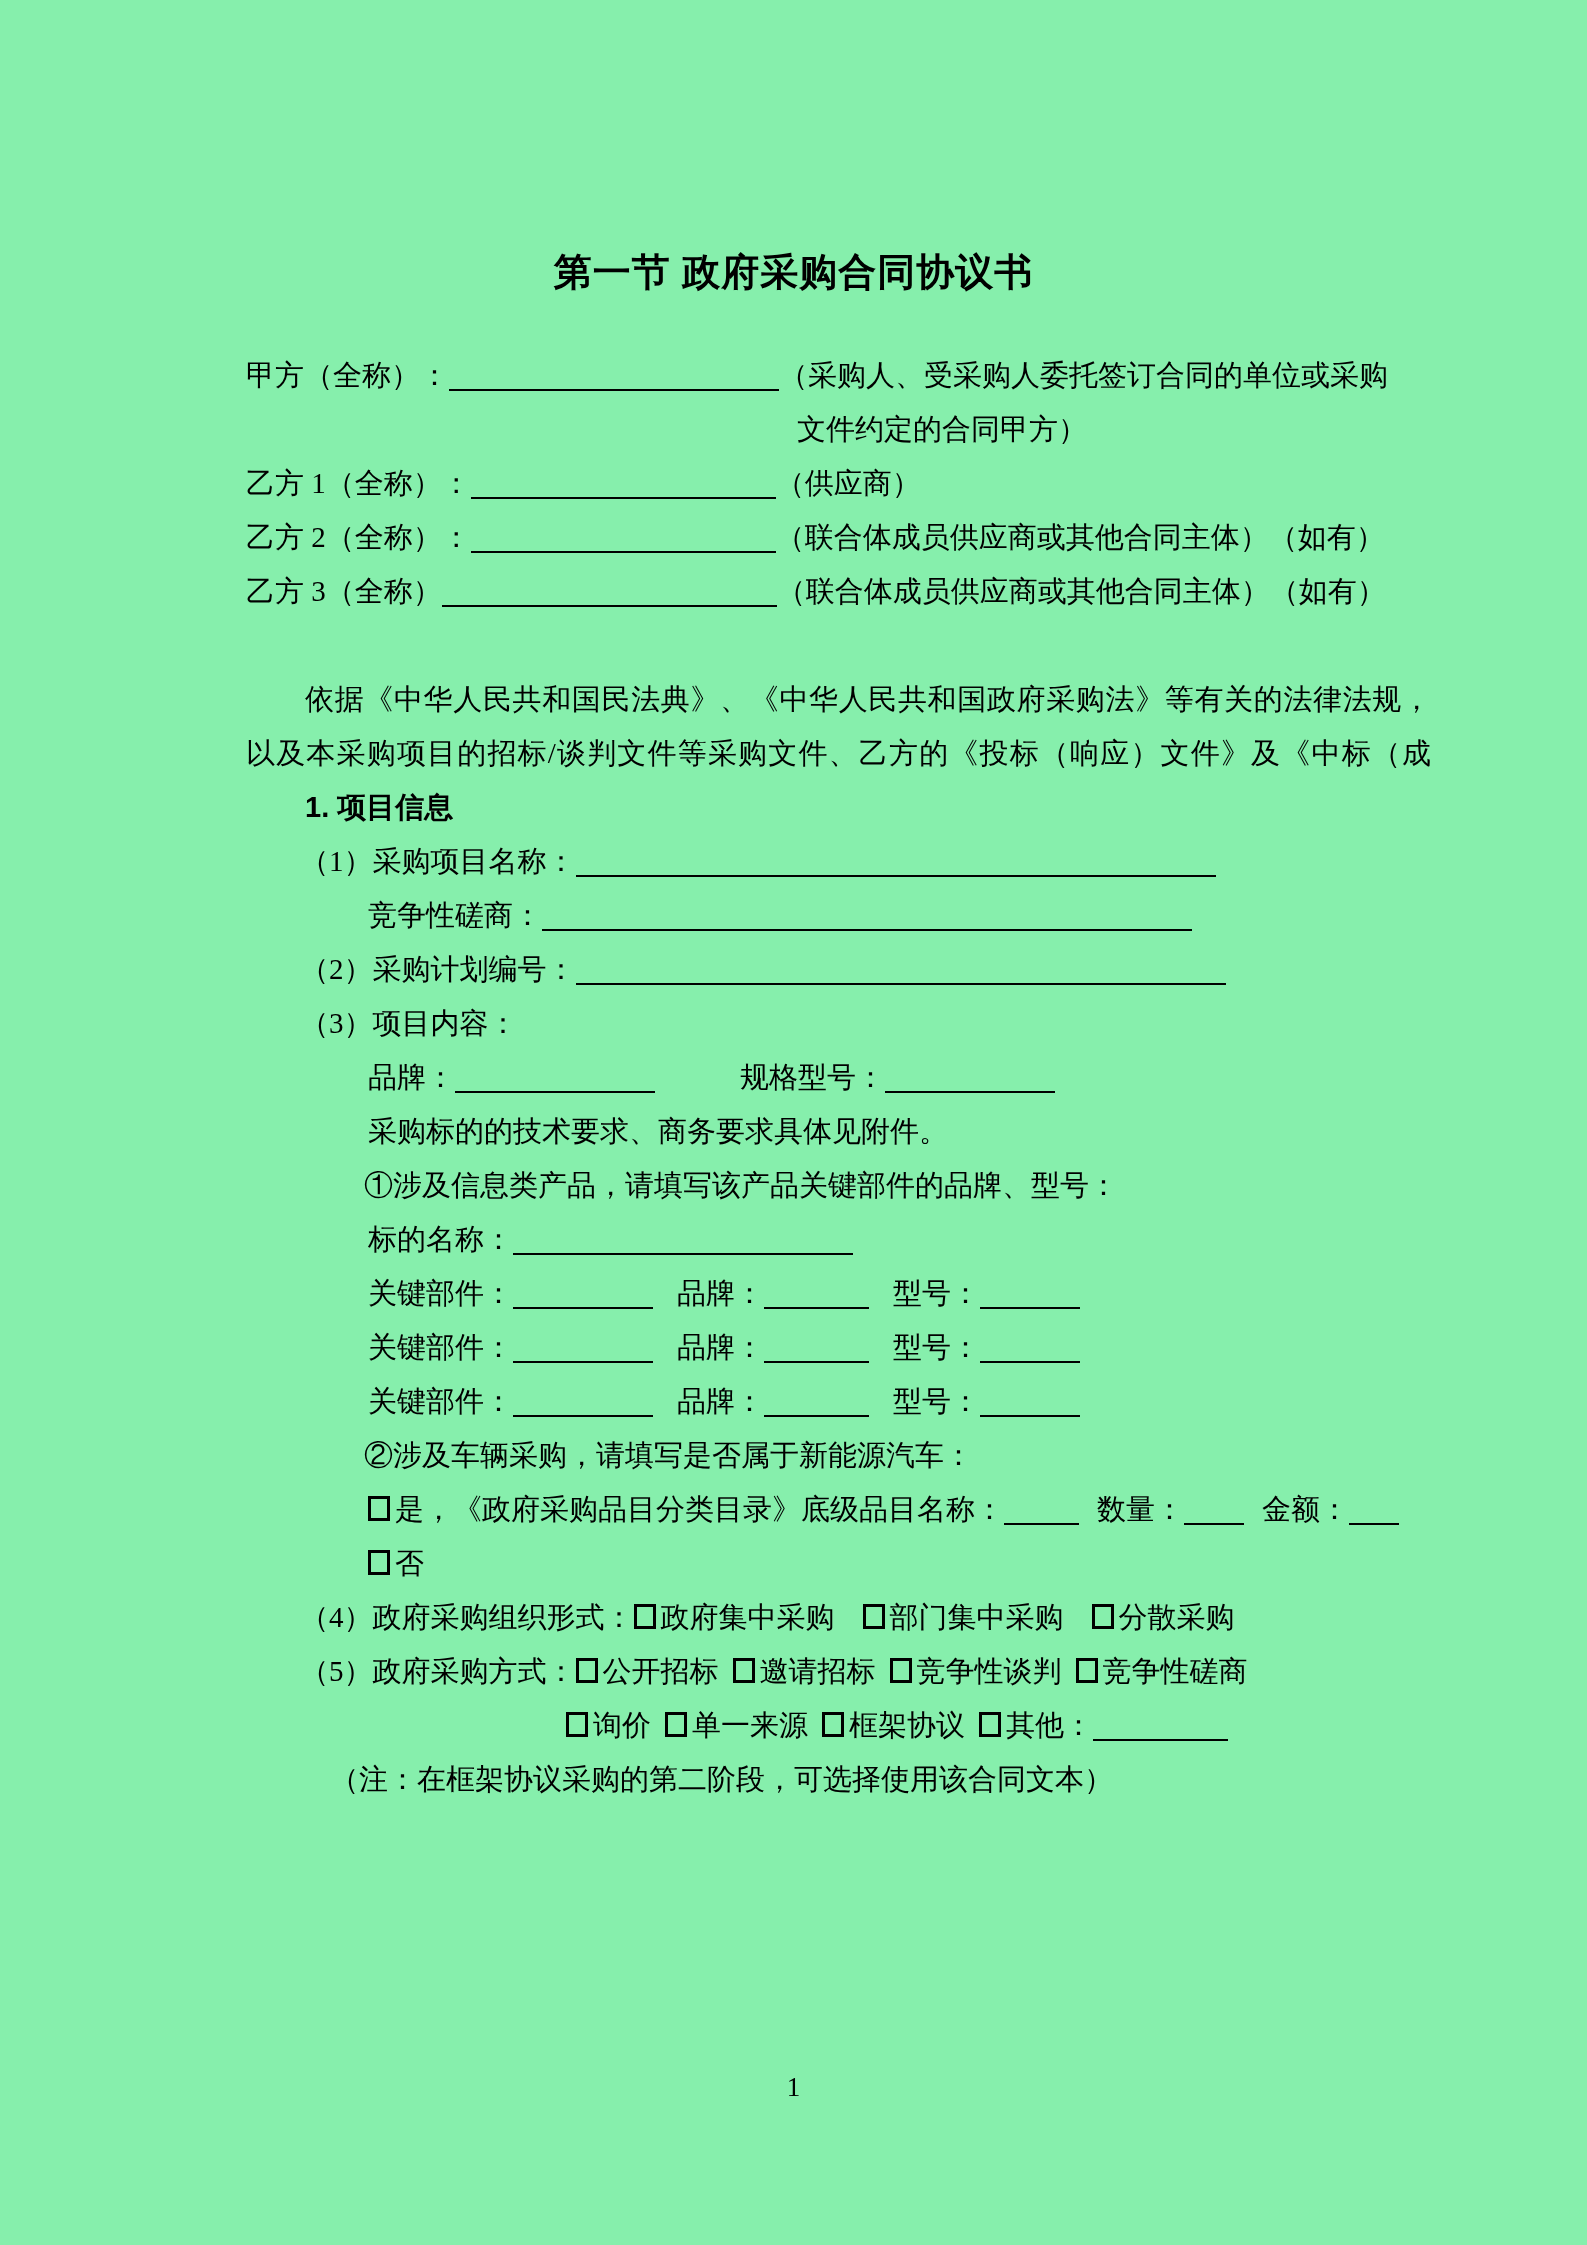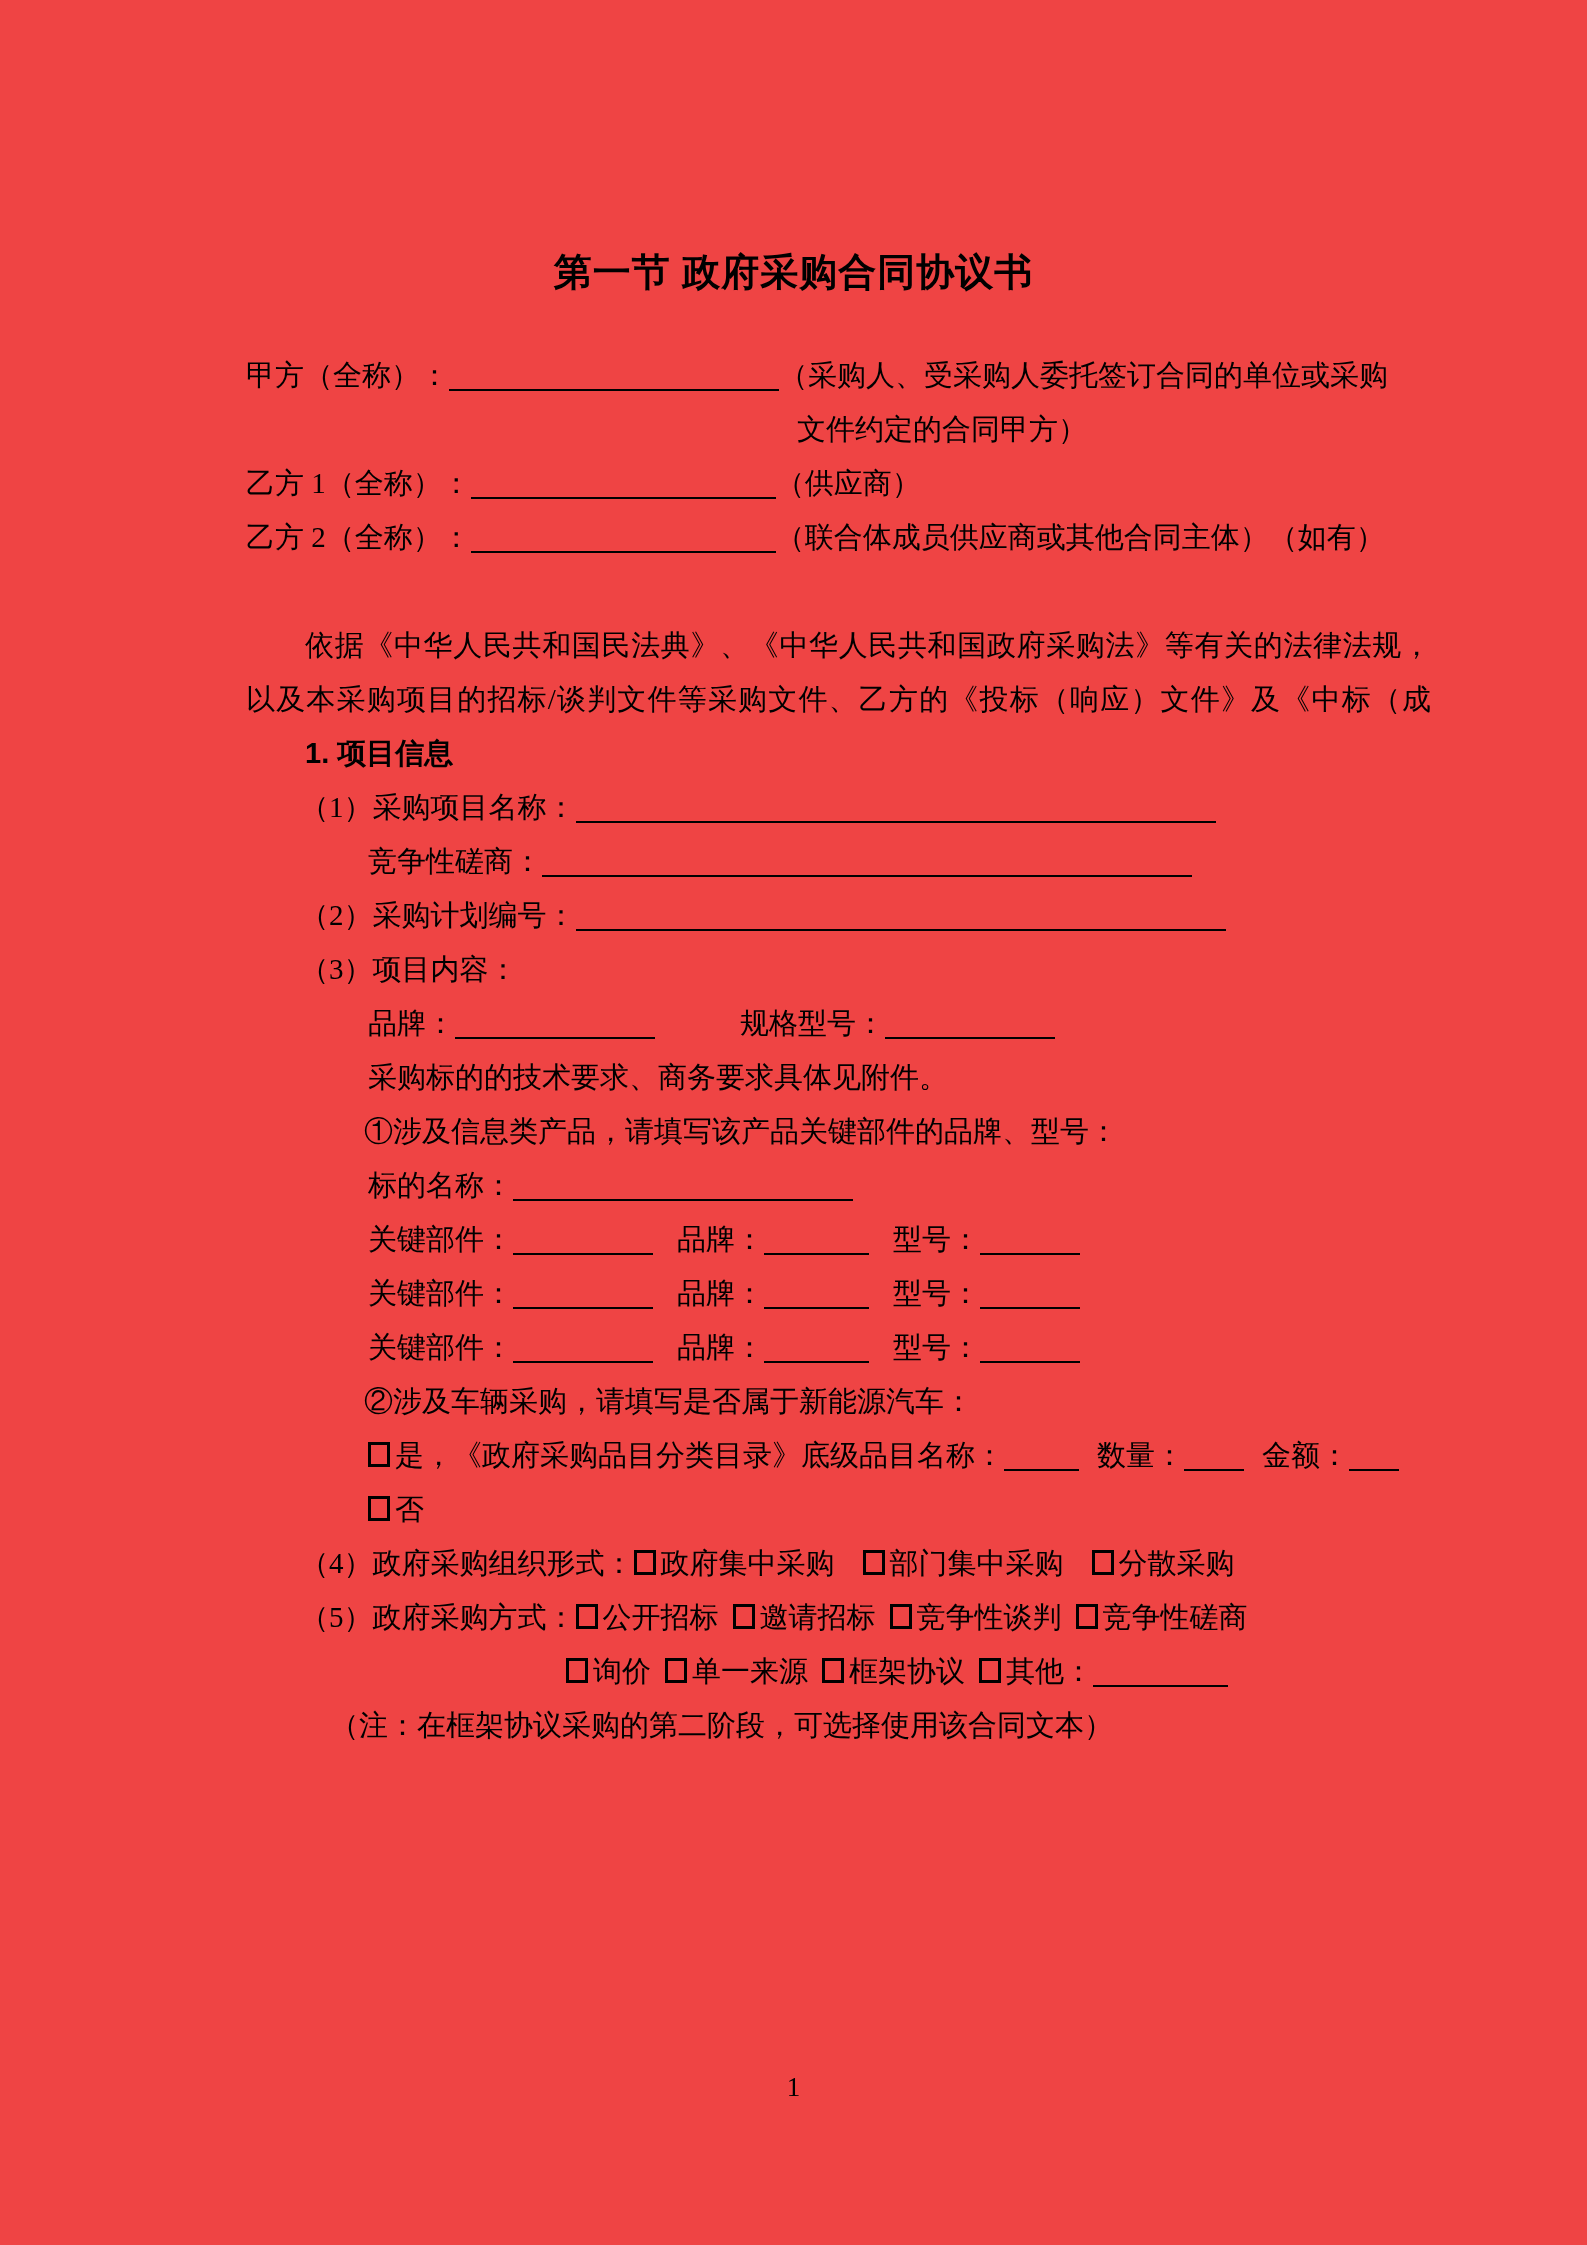--- a/index.html
+++ b/index.html
@@ -1,19 +1,19 @@
 <!DOCTYPE html>
 <html><head>
 <meta charset="utf-8">
 <style>
   html,body{margin:0;padding:0;background:#e8e8e8;}
   .page{
     position:relative;
     width:1587px;height:2245px;
-    background:#ef4444;color:#000;
+    background:#86efac;color:#000;
     font-family:"Liberation Serif","DejaVu Serif",serif;
     font-size:29px;
     overflow:hidden;
   }
   .title{
     margin:244px 0 0 0;
     width:1587px;
     text-align:center;
     font-family:"Liberation Sans","DejaVu Sans",sans-serif;
     font-weight:bold;
@@ -82,20 +82,23 @@
     </div>
 
     <div class="line">
       <span>乙方 1（全称）：</span><span class="bl" style="width:305px"></span><span>（供应商）</span>
     </div>
 
     <div class="line">
       <span>乙方 2（全称）：</span><span class="bl" style="width:305px"></span><span>（联合体成员供应商或其他合同主体）（如有）</span>
     </div>
 
+    <div class="line">
+      <span>乙方 3（全称）</span><span class="bl" style="width:335px"></span><span>（联合体成员供应商或其他合同主体）（如有）</span>
+    </div>
 
     <div class="spacer"></div>
 
     <div class="jfill ind2" style="margin-left:0;text-indent:59px;">依据《中华人民共和国民法典》、《中华人民共和国政府采购法》等有关的法律法规，</div>
     <div class="jfill">以及本采购项目的招标/谈判文件等采购文件、乙方的《投标（响应）文件》及《中标（成</div>
 
     <div class="line ind2 heading">1. 项目信息</div>
 
     <div class="line num">
       <span>（1）采购项目名称：</span><span class="bl" style="width:640px"></span>

